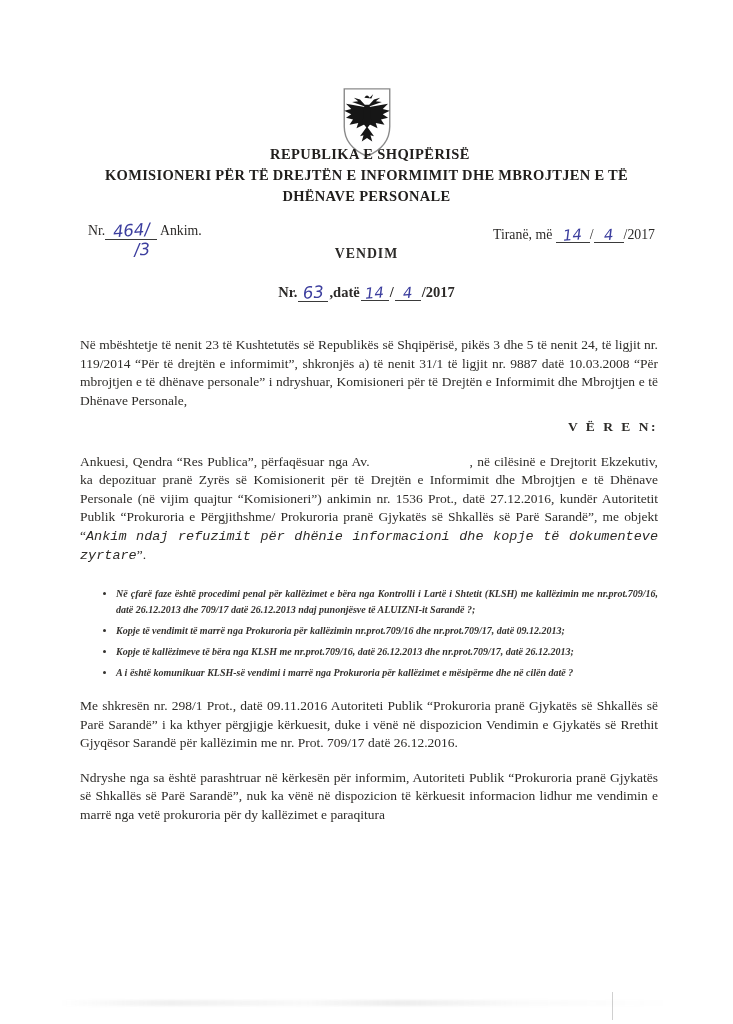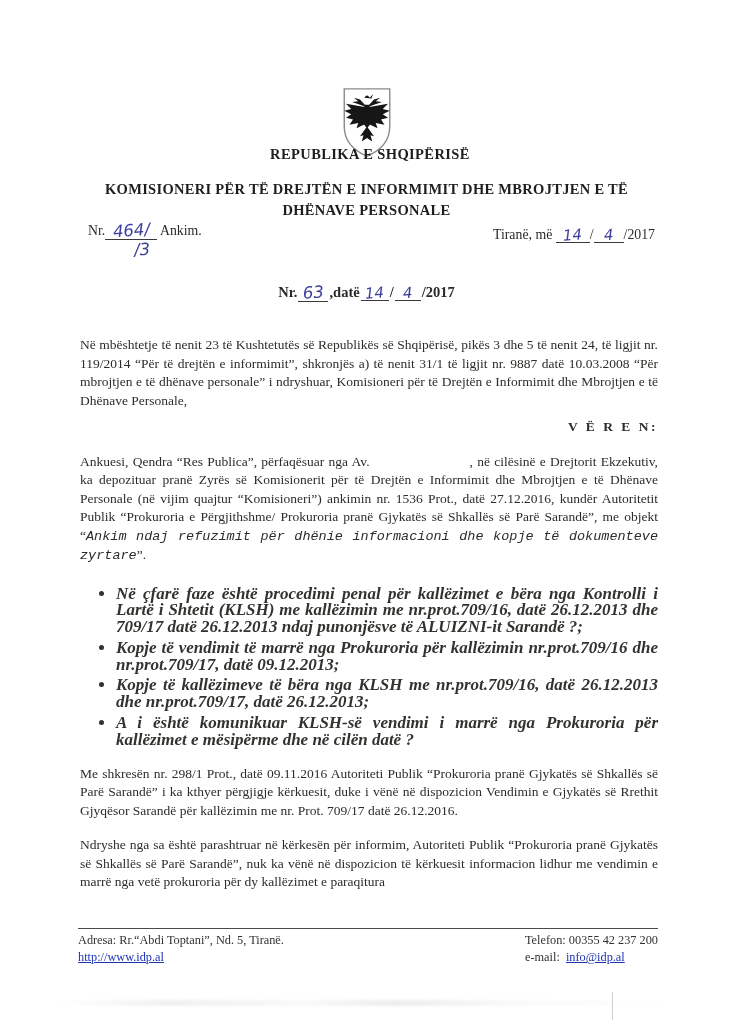--- a/index.html
+++ b/index.html
@@ -8,40 +8,40 @@
     background:#ffffff;color:#2c2a28;
     font-family:"Liberation Serif", serif;
     -webkit-font-smoothing:antialiased;
   }
   .page{position:absolute;inset:0;}
   
   .emblem{position:absolute;top:86px;left:50%;transform:translateX(-50%);}
   
   .hdr{position:absolute;top:146px;left:0;right:0;text-align:center;font-weight:bold;color:#201e1c;}
   .hdr .republic{font-size:14.5px;letter-spacing:.4px;padding-left:7px;}
-  .hdr .inst{font-size:14.5px;width:560px;margin:16px auto 0;line-height:21px;letter-spacing:.3px;}
+  .hdr .inst{font-size:14.5px;width:560px;margin:2px auto 0;line-height:21px;letter-spacing:.3px;}
   
   .proto-left{position:absolute;top:222px;left:88px;font-size:13.8px;}
   .proto-right{position:absolute;top:227px;right:78px;font-size:13.8px;}
   .slot{display:inline-block;border-bottom:1.3px solid #3a3a3a;text-align:center;line-height:1;vertical-align:baseline;}
   .hw{font-family:"DejaVu Sans", sans-serif;font-style:italic;font-weight:500;color:#3c3e9e;display:inline-block;transform:rotate(-4deg);}
   .hw-big{font-size:16.5px;position:relative;top:1px;}
   .hw-mid{font-size:15px;position:relative;top:1px;}
   .nr-sub{margin-left:46px;margin-top:-1px;}
   
   .vendim{position:absolute;top:246px;left:0;right:0;text-align:center;font-weight:bold;font-size:13.8px;letter-spacing:1px;}
   .decision{position:absolute;top:284px;left:0;right:0;text-align:center;font-weight:bold;font-size:14.5px;}
   .decision .slot{margin:0 1px;}
   
   .content{position:absolute;top:320px;left:80px;width:578px;font-size:13.5px;line-height:18.5px;text-align:justify;color:#2e2c29;}
   .content p{margin:16px 0 8px 0;}
   .veren{text-align:right;font-weight:bold;letter-spacing:2.5px;margin:8px 0 10px 0;}
   .redact-gap{display:inline-block;width:100px;}
   .italic{font-style:italic;font-family:Liberation Mono, monospace;}
-  ul.asks{margin:20px 0 10px 0;padding-left:36px;font-style:italic;font-weight:600;font-size:17px;line-height:16.8px;color:#34322f;}
+  ul.asks{margin:20px 0 10px 0;padding-left:36px;font-style:italic;font-weight:600;font-size:10px;line-height:16.8px;color:#34322f;}
   ul.asks li{margin-bottom:4px;text-align:justify;}
   
   .footer{position:absolute;left:78px;width:580px;top:928px;border-top:1.6px solid #4a4a4a;padding-top:3px;
     font-size:12.3px;display:flex;justify-content:space-between;color:#33312e;}
   .footer .col{line-height:17px;}
   .link{color:#1d35b5;text-decoration:underline;cursor:pointer;}
   
   .smudge{position:absolute;top:1000px;left:60px;right:60px;height:6px;filter:blur(1.2px);
     background:linear-gradient(90deg,rgba(110,110,110,0) 0%,rgba(110,110,110,.10) 18%,rgba(110,110,110,.04) 40%,rgba(110,110,110,.12) 55%,rgba(110,110,110,.03) 75%,rgba(110,110,110,0) 100%);}
   .vline{position:absolute;top:992px;left:612px;width:1px;height:28px;background:rgba(100,100,100,.30);}
@@ -75,45 +75,36 @@
     <span>Nr.</span><span class="slot" style="width:52px;"><span class="hw hw-big">464/</span></span>
     <span>Ankim.</span>
     <div class="nr-sub"><span class="hw hw-big">/3</span></div>
   </div>
 
   <div class="proto-right">
     <span>Tiranë, më</span>
     <span class="slot" style="width:34px;"><span class="hw hw-mid">14</span></span><span>/</span><span class="slot" style="width:30px;"><span class="hw hw-mid">4</span></span><span>/2017</span>
   </div>
 
+  <div class="vendim">VENDIM</div>
 
   <div class="decision">
     <span>Nr.</span><span class="slot" style="width:30px;"><span class="hw hw-big">63</span></span><span>,datë</span><span class="slot" style="width:28px;"><span class="hw hw-mid">14</span></span><span>/</span><span class="slot" style="width:26px;"><span class="hw hw-mid">4</span></span><span>/2017</span>
   </div>
 
   <div class="content">
     <p>Në mbështetje të nenit 23 të Kushtetutës së Republikës së Shqipërisë,  pikës 3 dhe 5 të nenit 24, të ligjit nr. 119/2014 “Për të drejtën e informimit”, shkronjës a) të nenit 31/1 të ligjit nr. 9887 datë 10.03.2008 “Për mbrojtjen e të dhënave personale” i ndryshuar, Komisioneri për të Drejtën e Informimit dhe Mbrojtjen e të Dhënave Personale,</p>
     <div class="veren">V Ë R E N:</div>
     <p><span>Ankuesi, Qendra “Res Publica”, përfaqësuar nga Av.</span><span class="redact-gap"></span><span>, në cilësinë e Drejtorit Ekzekutiv, ka depozituar pranë Zyrës së Komisionerit për të Drejtën e Informimit dhe Mbrojtjen e të Dhënave Personale (në vijim quajtur “Komisioneri”) ankimin nr. 1536 Prot., datë 27.12.2016, kundër Autoritetit Publik “Prokuroria e Përgjithshme/ Prokuroria pranë Gjykatës së Shkallës së Parë Sarandë”, me objekt “</span><span class="italic">Ankim ndaj refuzimit për dhënie informacioni dhe kopje të dokumenteve zyrtare</span><span>”.</span></p>
     <ul class="asks">
       <li>Në çfarë faze është procedimi penal për kallëzimet e bëra nga Kontrolli i Lartë i Shtetit (KLSH) me kallëzimin me nr.prot.709/16, datë 26.12.2013 dhe 709/17 datë 26.12.2013 ndaj punonjësve të ALUIZNI-it Sarandë ?;</li>
       <li>Kopje të vendimit të marrë nga Prokuroria për kallëzimin nr.prot.709/16 dhe nr.prot.709/17, datë 09.12.2013;</li>
       <li>Kopje të kallëzimeve të bëra nga KLSH me nr.prot.709/16, datë 26.12.2013 dhe nr.prot.709/17, datë 26.12.2013;</li>
       <li>A i është komunikuar KLSH-së vendimi i marrë nga Prokuroria për kallëzimet e mësipërme dhe në cilën datë ?</li>
     </ul>
     <p>Me shkresën nr. 298/1 Prot., datë 09.11.2016 Autoriteti Publik “Prokuroria pranë Gjykatës së Shkallës së Parë Sarandë” i ka kthyer përgjigje kërkuesit, duke i vënë në dispozicion Vendimin e Gjykatës së Rrethit Gjyqësor Sarandë për kallëzimin me  nr. Prot. 709/17 datë 26.12.2016.</p>
     <p>Ndryshe nga sa është parashtruar në kërkesën për informim, Autoriteti Publik “Prokuroria pranë Gjykatës së Shkallës së Parë Sarandë”, nuk ka vënë në dispozicion të kërkuesit informacion lidhur me vendimin e marrë nga vetë prokuroria për dy kallëzimet e paraqitura</p>
   </div>
 
-  <div class="footer">
-    <div class="col">
-      <div>Adresa: Rr.“Abdi Toptani”, Nd. 5, Tiranë.</div>
-      <div><span class="link">http://www.idp.al</span></div>
-    </div>
-    <div class="col">
-      <div>Telefon: 00355 42 237 200</div>
-      <div><span>e-mail:</span>&nbsp;&nbsp;<span class="link">info@idp.al</span></div>
-    </div>
-  </div>
 
   <div class="smudge"></div>
   <div class="vline"></div>
 </div>
 
 </body></html>

